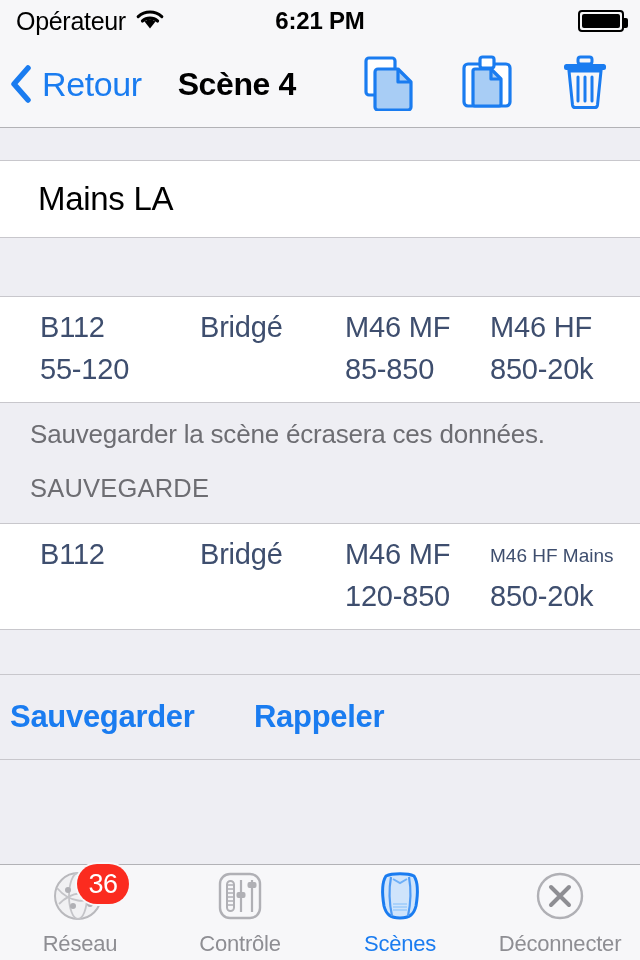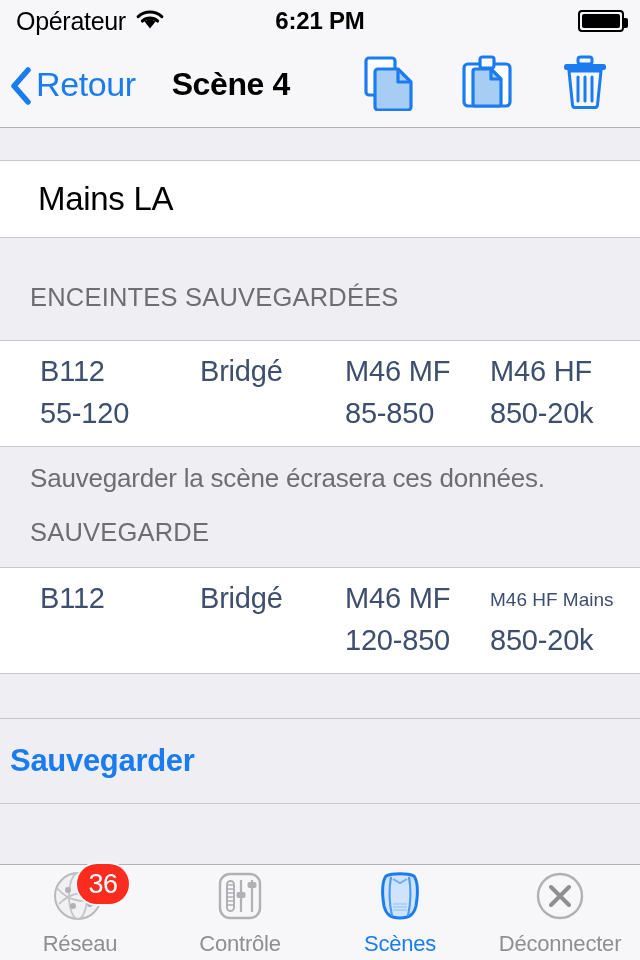--- a/index.html
+++ b/index.html
@@ -29,21 +29,21 @@
   .batt { width:46px; height:22px; border:2px solid #000; border-radius:4px; position:relative; }
   .batt::after { content:""; position:absolute; right:-6px; top:6px; width:4px; height:10px; background:#000; border-radius:0 2px 2px 0; }
   .batt i { position:absolute; inset:2px; background:#000; border-radius:2px; display:block; }
 
   
   .navbar {
     height:86px; flex:0 0 86px; background:#f7f7f9;
     display:flex; align-items:center; padding:0 14px 0 10px;
     border-bottom:1px solid #b2b2b6; position:relative;
   }
-  .backbtn { display:flex; align-items:center; gap:4px; cursor:pointer; }
+  .backbtn { display:flex; align-items:flex-start; gap:10px; cursor:pointer; }
   .chev { width:22px; height:36px; position:relative; flex:0 0 22px; }
   .chev svg { display:block; }
   .back-label { font-size:34px; color:#1a7cf0; letter-spacing:-0.4px; }
   .nav-title { font-size:32px; font-weight:bold; letter-spacing:-0.4px; margin-left:36px; white-space:nowrap; }
   .nav-actions { margin-left:auto; display:flex; align-items:center; gap:44px; padding-right:14px; }
   .navicon { width:54px; height:54px; display:flex; align-items:center; justify-content:center; cursor:pointer; }
 
   
   .content { flex:1 1 auto; position:relative; background:#eeeef3; overflow:hidden; }
 
@@ -163,21 +163,20 @@
 
   <div class="content">
 
     <div class="gap" style="height:32px;"></div>
 
     <div class="white-row scene-name-row">
       <span class="scene-name">Mains LA</span>
     </div>
 
     <div class="gap" style="height:42px;"></div>
-    <div class="section-head" style="height:44px;">ENCEINTES SAUVEGARDÉES</div>
     <div class="gap" style="height:16px;"></div>
 
     <div class="white-row spk-row">
       <div class="spk-col" style="width:160px; margin-left:40px;">
         <span class="nm">B112</span>
         <span class="rg">55-120</span>
       </div>
       <div class="spk-col" style="width:145px;">
         <span class="nm">Bridgé</span>
         <span class="rg"></span>
@@ -214,20 +213,21 @@
       <div class="spk-col" style="width:150px;">
         <span class="nm small">M46 HF Mains</span>
         <span class="rg">850-20k</span>
       </div>
     </div>
 
     <div class="gap" style="height:44px;"></div>
 
     <div class="actions-row">
       <span class="act" style="left:10px;">Sauvegarder</span>
+      <span class="act" style="left:254px;">Rappeler</span>
     </div>
 
   </div>
 
   <div class="tabbar">
 
     <div class="tab">
       <div class="ic">
         <svg width="58" height="56" viewBox="0 0 58 56">
           <circle cx="27" cy="28" r="23" fill="#f1f1f3" stroke="#b9b9bd" stroke-width="2"></circle>

